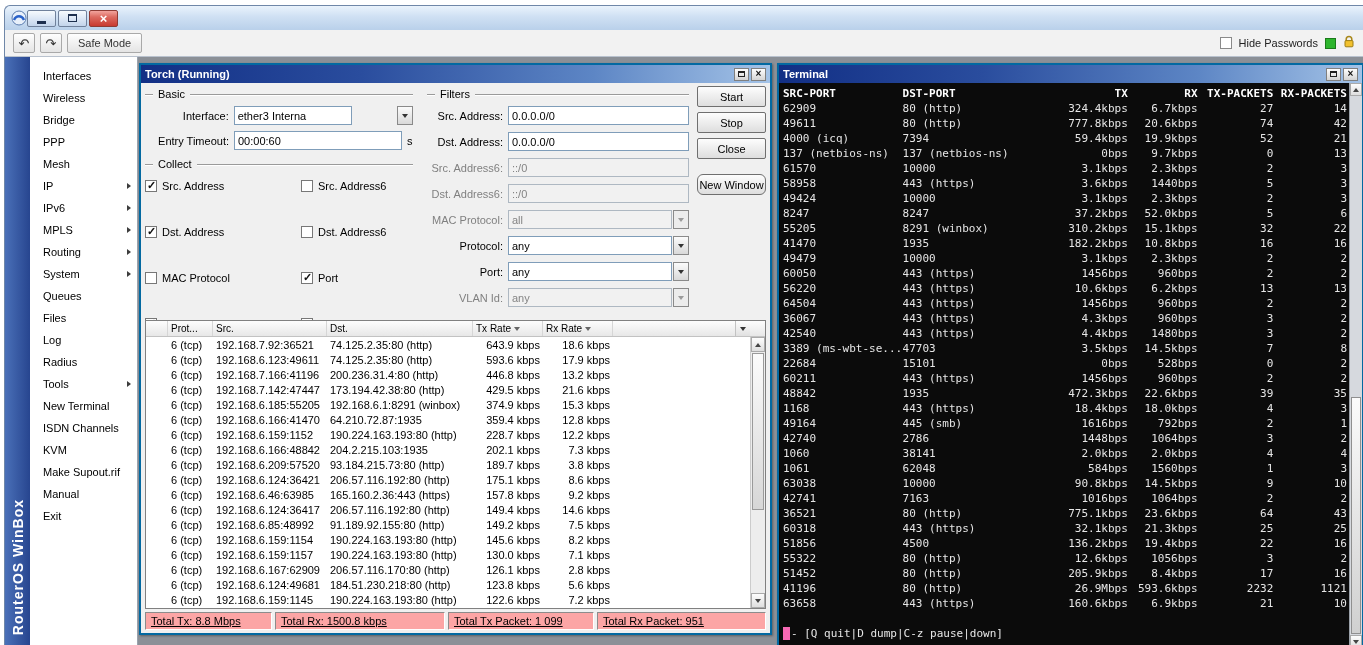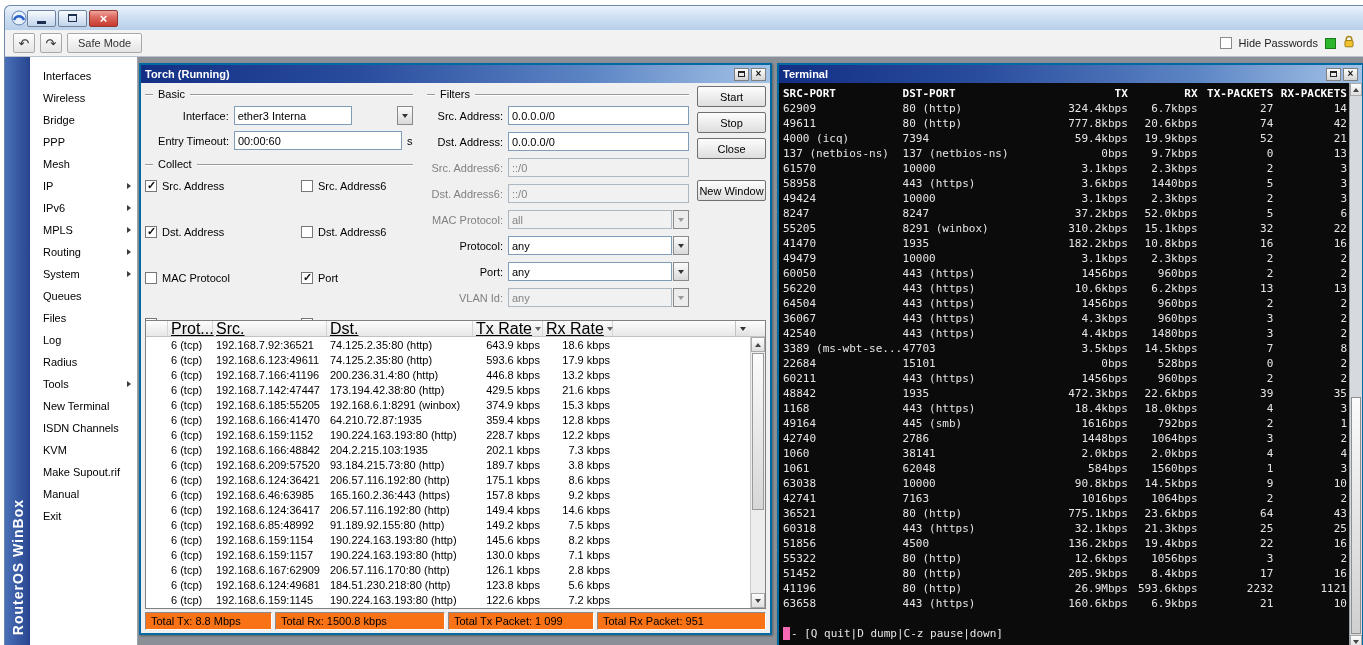--- a/index.html
+++ b/index.html
@@ -58,21 +58,21 @@
 
   
   .torch { left:1px; top:6px; width:633px; height:572px; display:flex; flex-direction:column; }
   .torch-body { flex:1; display:flex; flex-direction:column; padding:3px 4px; min-height:0; }
   .form-area { height:232px; display:flex; }
   .col-left { width:268px; }
   .col-mid { flex:1; padding-left:14px; }
   .col-btns { width:90px; padding-left:8px; display:flex; flex-direction:column; }
   .wbtn { height:21px; border:1px solid #6f6f6f; border-radius:2px; font-size:11px;
           background:linear-gradient(#fdfdfd,#dedede); margin-bottom:5px; font-family:"Liberation Sans",sans-serif; }
-  .col-btns button:nth-of-type(4) { margin-top:16px; }
+  .col-btns button:nth-of-type(4) { margin-top:10px;border-radius:6px; }
 
   .legend { display:flex; align-items:center; font-size:11px; height:16px; margin-bottom:4px; }
   .lg-line { height:1px; background:#9a9a9a; box-shadow:0 1px 0 #fff; }
   .lg-pre { width:8px; margin-right:5px; }
   .lg-post { flex:1; margin-left:5px; }
 
   .frow { display:flex; align-items:center; height:19px; margin-bottom:6px; font-size:11px; }
   .filters .frow { margin-bottom:7px; }
   .frow label { width:84px; text-align:right; margin-right:5px; white-space:nowrap; }
   .filters .frow label { width:76px; }
@@ -91,43 +91,43 @@
 
   .cb-grid { display:grid; grid-template-rows:repeat(4,19px); grid-auto-flow:column; grid-auto-columns:129px;gap:27px; }
   .cbx { display:flex; align-items:center; font-size:11px; gap:5px; }
   .box { width:12px; height:12px; border:1px solid #777; background:#fff; position:relative; }
   .box.on::after { content:"\2713"; position:absolute; left:1px; top:-2px; font-size:11px; font-weight:bold; color:#111; }
 
   
   .ttable { flex:1; display:flex; flex-direction:column; border:1px solid #808080; background:#fff;
             margin-top:2px; position:relative; min-height:0; }
   .thead { display:flex; height:16px; background:linear-gradient(#fdfdfd,#e7e7e7); border-bottom:1px solid #c2c2c2;
-           font-size:16px; padding-right:15px;text-decoration:underline; }
+           font-size:10px; padding-right:15px; }
   .th { display:flex; align-items:center; padding:0 3px; border-right:1px solid #d6d6d6; white-space:nowrap; }
   .sorticon { margin-left:3px; width:0; height:0; border-left:3px solid transparent; border-right:3px solid transparent; border-top:4px solid #666; }
   .th-filler { flex:1; border-right:none; }
   .th-btn { width:15px; border-left:1px solid #c2c2c2; display:flex; align-items:center; justify-content:center;
             background:linear-gradient(#fdfdfd,#e0e0e0); }
   .c-flag{width:22px} .c-prot{width:45px} .c-src{width:114px} .c-dst{width:146px} .c-tx{width:70px} .c-rx{width:70px}
   .ttb { flex:1; overflow:hidden; font-size:11px; padding-right:15px; }
   .tr { display:flex; height:15px; align-items:center; }
   .td { padding:0 3px; white-space:nowrap; overflow:hidden; }
   .num { text-align:right; justify-content:flex-end; display:flex; }
 
   .vscroll { position:absolute; right:0; top:16px; bottom:0; width:15px; background:#ededed; border-left:1px solid #cccccc; }
   .sarr { position:absolute; left:0; right:0; height:15px; background:linear-gradient(#fdfdfd,#dedede);
           border:1px solid #aaa; display:flex; align-items:center; justify-content:center; }
   .sarr.up { top:0; } .sarr.down { bottom:0; }
   .tri-up { width:0;height:0;border-left:3.5px solid transparent;border-right:3.5px solid transparent;border-bottom:4px solid #444; }
   .tri-dn { width:0;height:0;border-left:3.5px solid transparent;border-right:3.5px solid transparent;border-top:4px solid #444; }
   .vthumb { position:absolute; left:1px; right:1px; top:16px; height:58%; background:linear-gradient(#fbfbfb,#d7d7d7); border:1px solid #9a9a9a; }
 
   .statusbar { height:18px; display:flex; gap:3px; margin-top:3px; font-size:11px; }
-  .scell { border:1px solid; border-color:#8c8c8c #ffffff #ffffff #8c8c8c; background:#f97316;
-           display:flex; align-items:center; padding:0 5px; white-space:nowrap; overflow:hidden; }
+  .scell { border:1px solid; border-color:#8c8c8c #ffffff #ffffff #8c8c8c; background:#fca5a5;
+           display:flex; align-items:center; padding:0 5px; white-space:nowrap; overflow:hidden;text-decoration:underline; }
   .statusbar span.scell:nth-of-type(1){ width:127px; }
   .statusbar span.scell:nth-of-type(2){ width:170px; }
   .statusbar span.scell:nth-of-type(3){ width:146px; }
   .statusbar span.scell:nth-of-type(4){ flex:1; }
 
   
   .termwin { left:639px; top:6px; width:587px; height:587px; display:flex; flex-direction:column; }
   .term-body { flex:1; background:#0b0b0b; color:#e6e6e6; font-family:"DejaVu Sans Mono", monospace;
                font-size:11px; line-height:15px; padding:3px 0 0 4px; position:relative; overflow:hidden; }
   .term-inner { padding-right:15px; }

